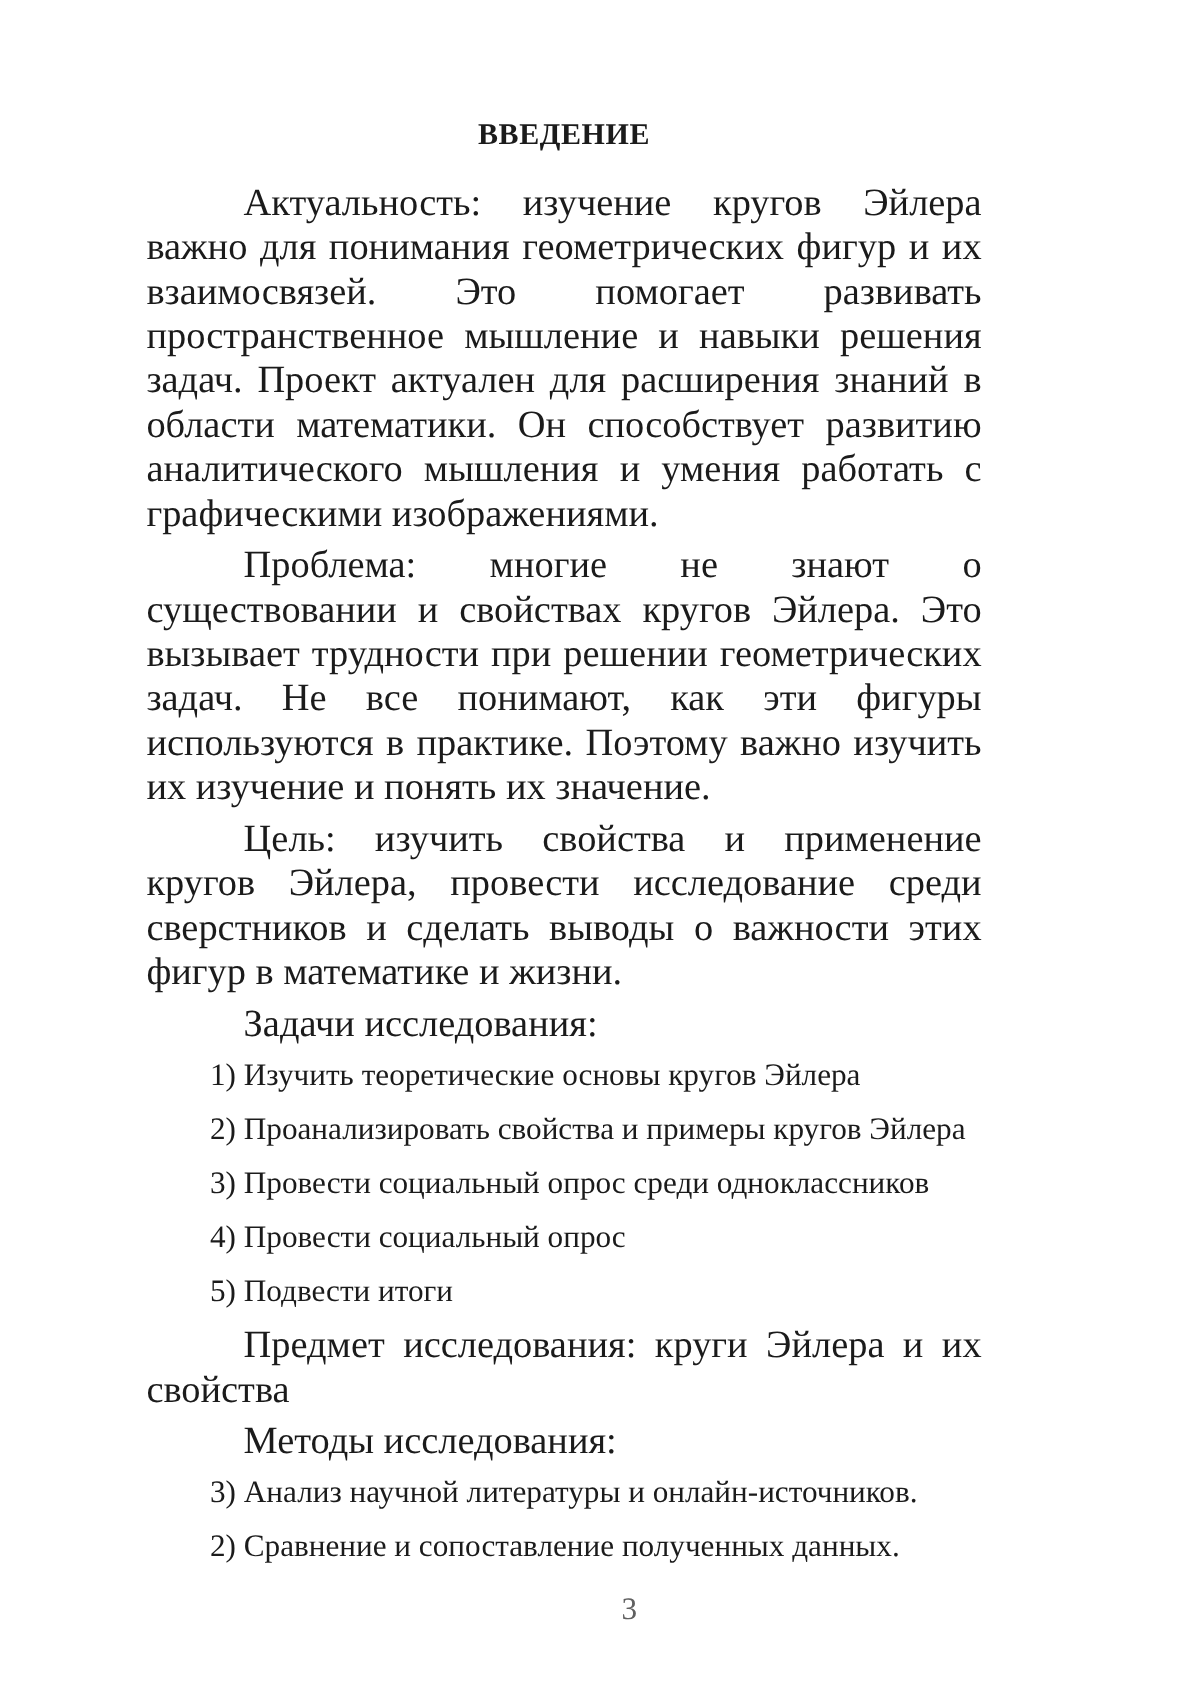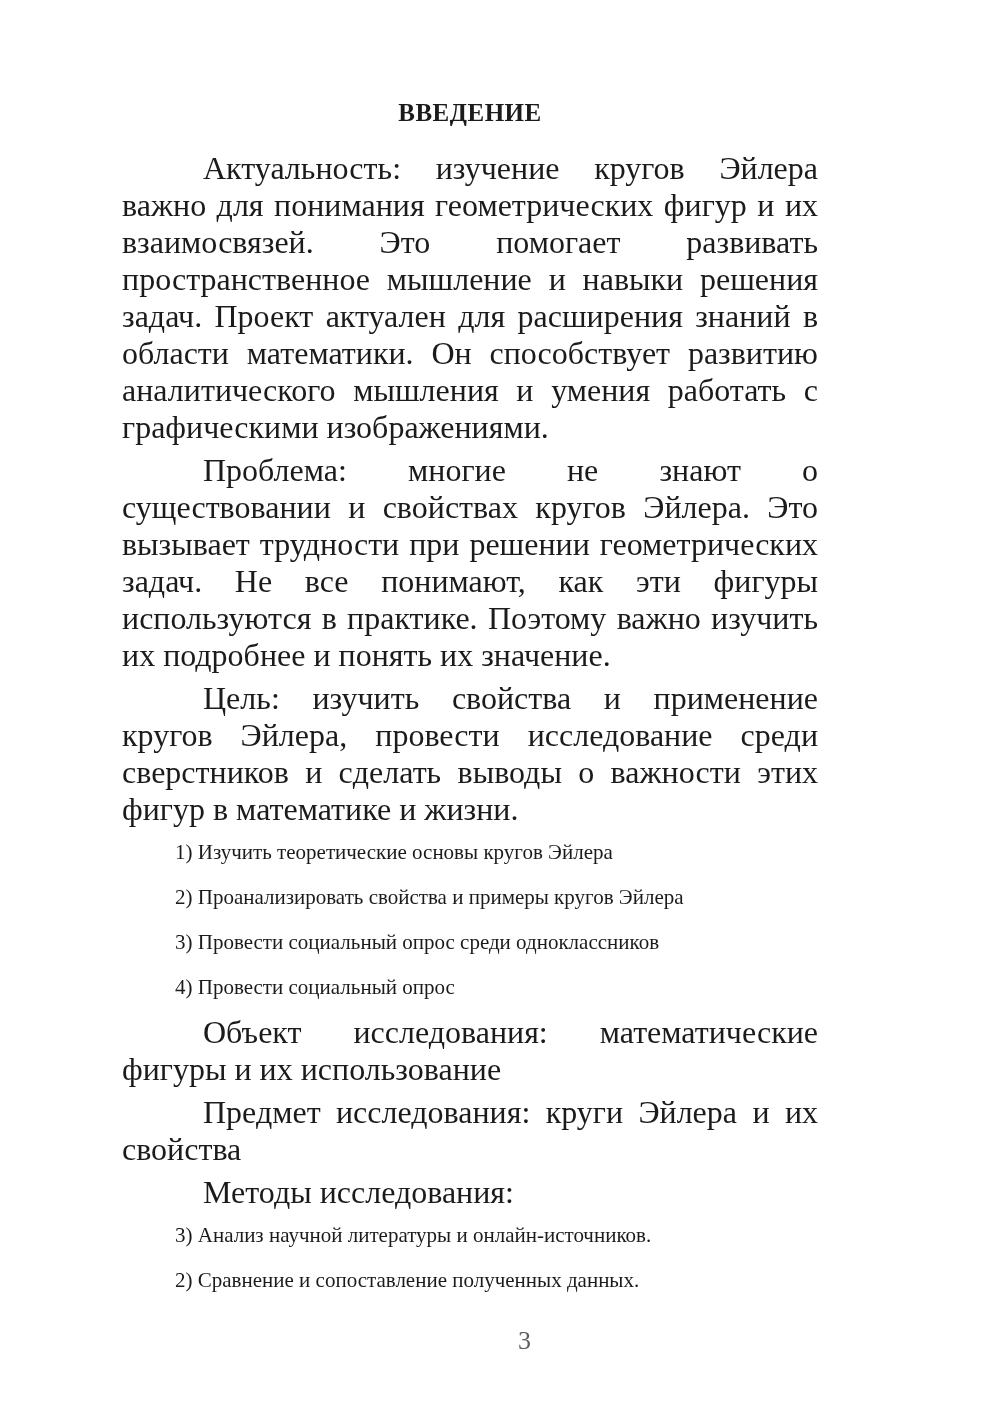--- a/index.html
+++ b/index.html
@@ -29,21 +29,21 @@
   .body-p {
     margin: 0 0 6px 0;
     font-size: 32px;
     line-height: 37px;
     text-align: justify;
     text-indent: 81px;
     hyphens: none;
   }
   .list-p {
     margin: 0 0 8px 0;
-    font-size: 21px;
+    font-size: 26px;
     line-height: 37px;
     text-align: justify;
     text-indent: 0;
     padding-left: 53px;
     hyphens: none;
   }
   .page-footer {
     position: absolute;
     top: 1322px;
     left: 122px;
@@ -56,35 +56,36 @@
 </style>
 </head>
 <body>
 
 <div class="page">
 
   <h1 class="doc-title">ВВЕДЕНИЕ</h1>
 
   <p class="body-p">Актуальность: изучение кругов Эйлера важно для понимания геометрических фигур и их взаимосвязей. Это помогает развивать пространственное мышление и навыки решения задач. Проект актуален для расширения знаний в области математики. Он способствует развитию аналитического мышления и умения работать с графическими изображениями.</p>
 
-  <p class="body-p">Проблема: многие не знают о существовании и свойствах кругов Эйлера. Это вызывает трудности при решении геометрических задач. Не все понимают, как эти фигуры используются в практике. Поэтому важно изучить их подробнее и понять их значение.</p>
+  <p class="body-p">Проблема: многие не знают о существовании и свойствах кругов Эйлера. Это вызывает трудности при решении геометрических задач. Не все понимают, как эти фигуры используются в практике. Поэтому важно изучить их изучение и понять их значение.</p>
 
   <p class="body-p">Цель: изучить свойства и применение кругов Эйлера, провести исследование среди сверстников и сделать выводы о важности этих фигур в математике и жизни.</p>
 
+  <p class="body-p">Задачи исследования:</p>
 
   <p class="list-p">1) Изучить теоретические основы кругов Эйлера</p>
 
   <p class="list-p">2) Проанализировать свойства и примеры кругов Эйлера</p>
 
   <p class="list-p">3) Провести социальный опрос среди одноклассников</p>
 
   <p class="list-p">4) Провести социальный опрос</p>
 
+  <p class="list-p">5) Подвести итоги</p>
 
-  <p class="body-p">Объект исследования: математические фигуры и их использование</p>
 
   <p class="body-p">Предмет исследования: круги Эйлера и их свойства</p>
 
 
   <p class="body-p">Методы исследования:</p>
 
   <p class="list-p">3) Анализ научной литературы и онлайн-источников.</p>
 
   <p class="list-p">2) Сравнение и сопоставление полученных данных.</p>
 

